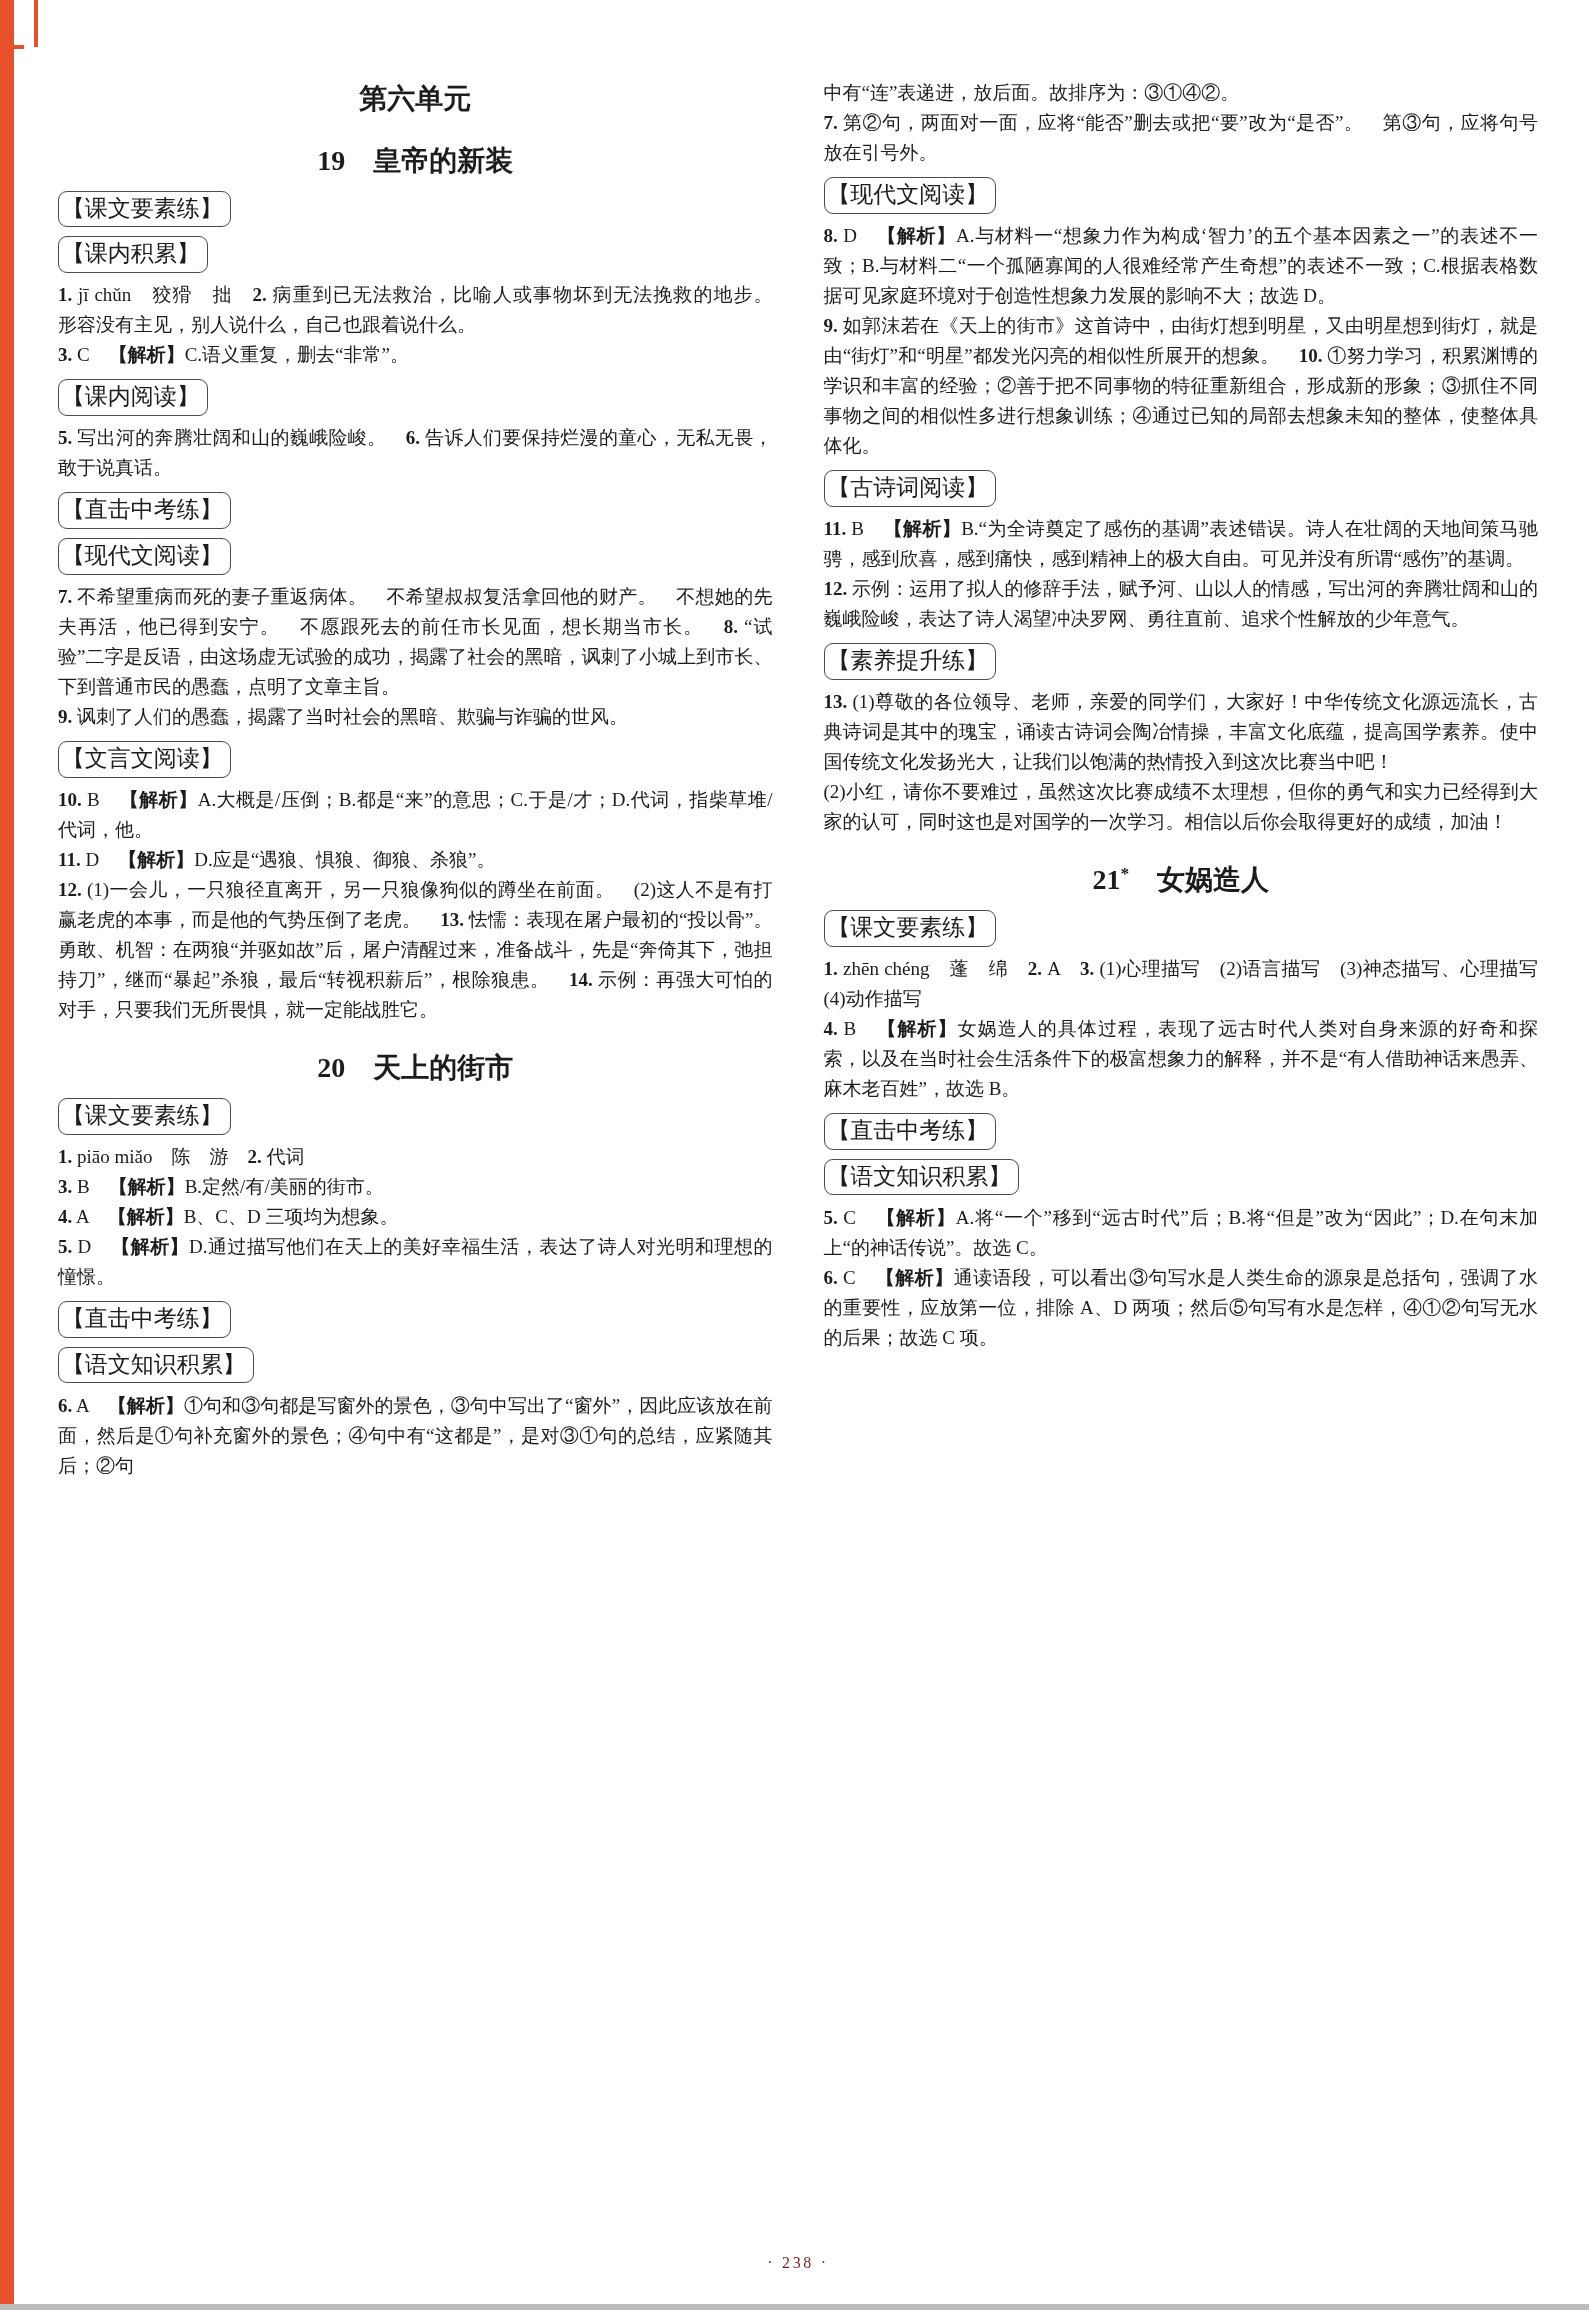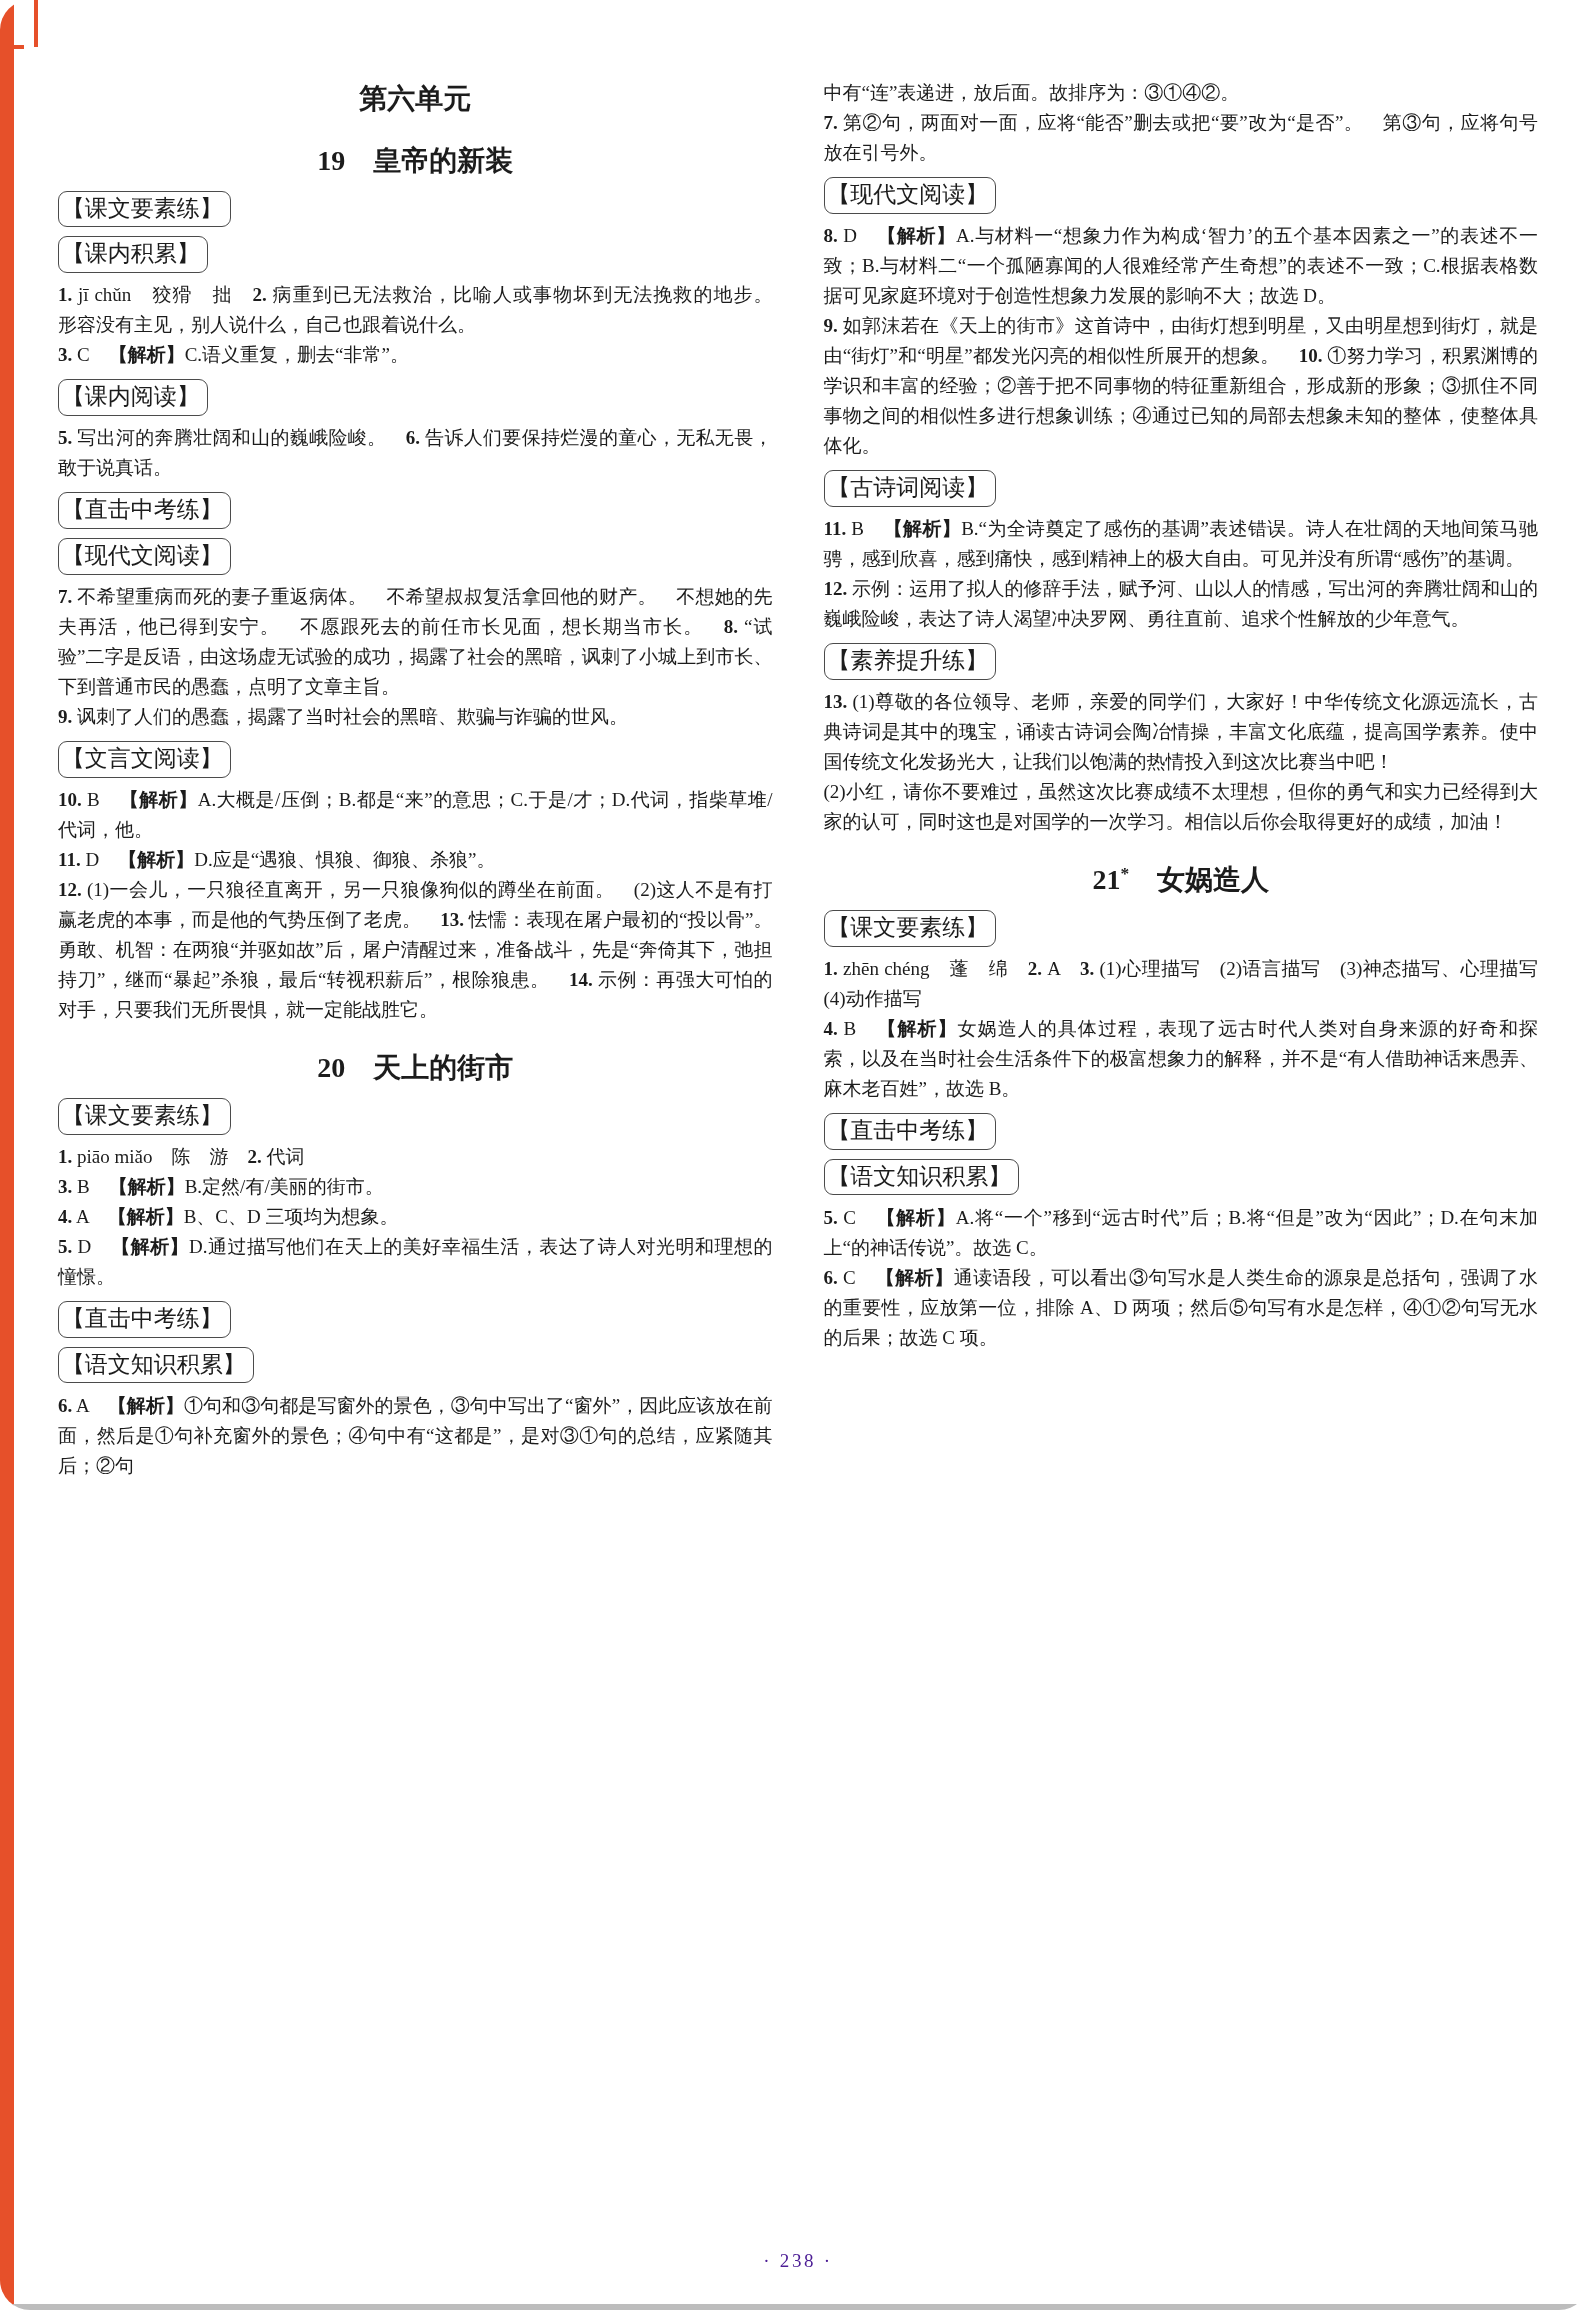--- a/index.html
+++ b/index.html
@@ -3,21 +3,20 @@
 <meta charset="utf-8">
 <style>
   html,body{margin:0;padding:0;background:#ffffff;}
   .page{
     position:relative;
     width:1589px;height:2310px;
     background:#ffffff;
     overflow:hidden;
     font-family:"Liberation Serif","DejaVu Serif",serif;
     color:#1c1c1c;
-    border-radius:30px;
   }
   .spine-bar{position:absolute;left:0;top:0;width:13.6px;height:100%;}
   .crop-mark-v{position:absolute;left:34px;top:0;width:3.6px;height:47px;}
   .crop-mark-h{position:absolute;left:0;top:45px;width:23.6px;height:3.6px;}
   .content{position:absolute;left:58px;top:78px;width:1480px;}
   .columns{display:flex;gap:51px;align-items:flex-start;}
   .col{width:715px;}
   .unit-title{font-size:28px;font-weight:700;text-align:center;margin:1.8px 0 7.3px;}
   .lesson-title{font-size:28px;font-weight:700;text-align:center;margin:24px 0 11px;}
   .lesson-title sup{font-size:0.62em;vertical-align:super;}
@@ -35,21 +34,21 @@
     font-size:19px;
     line-height:1.58;
     margin:0;
     text-align:justify;
     text-justify:inter-character;
     overflow-wrap:break-word;
   }
   .para b{font-weight:700;}
   .page-number{
     position:absolute;left:58px;width:1480px;bottom:38px;
-    text-align:center;font-size:19px;letter-spacing:2.7px;color:#4c1d95;
+    text-align:center;font-size:16px;letter-spacing:2.7px;color:#7f1d1d;
   }
   .bottom-edge{position:absolute;left:0;bottom:0;width:100%;height:6.4px;background:#bdbdbd;}
 </style>
 </head>
 <body>
 
 <div class="page">
   <div class="spine-bar" style="background: rgb(230, 80, 42);"></div>
   <div class="crop-mark-v" style="background: rgb(230, 80, 42);"></div>
   <div class="crop-mark-h" style="background: rgb(230, 80, 42);"></div>

